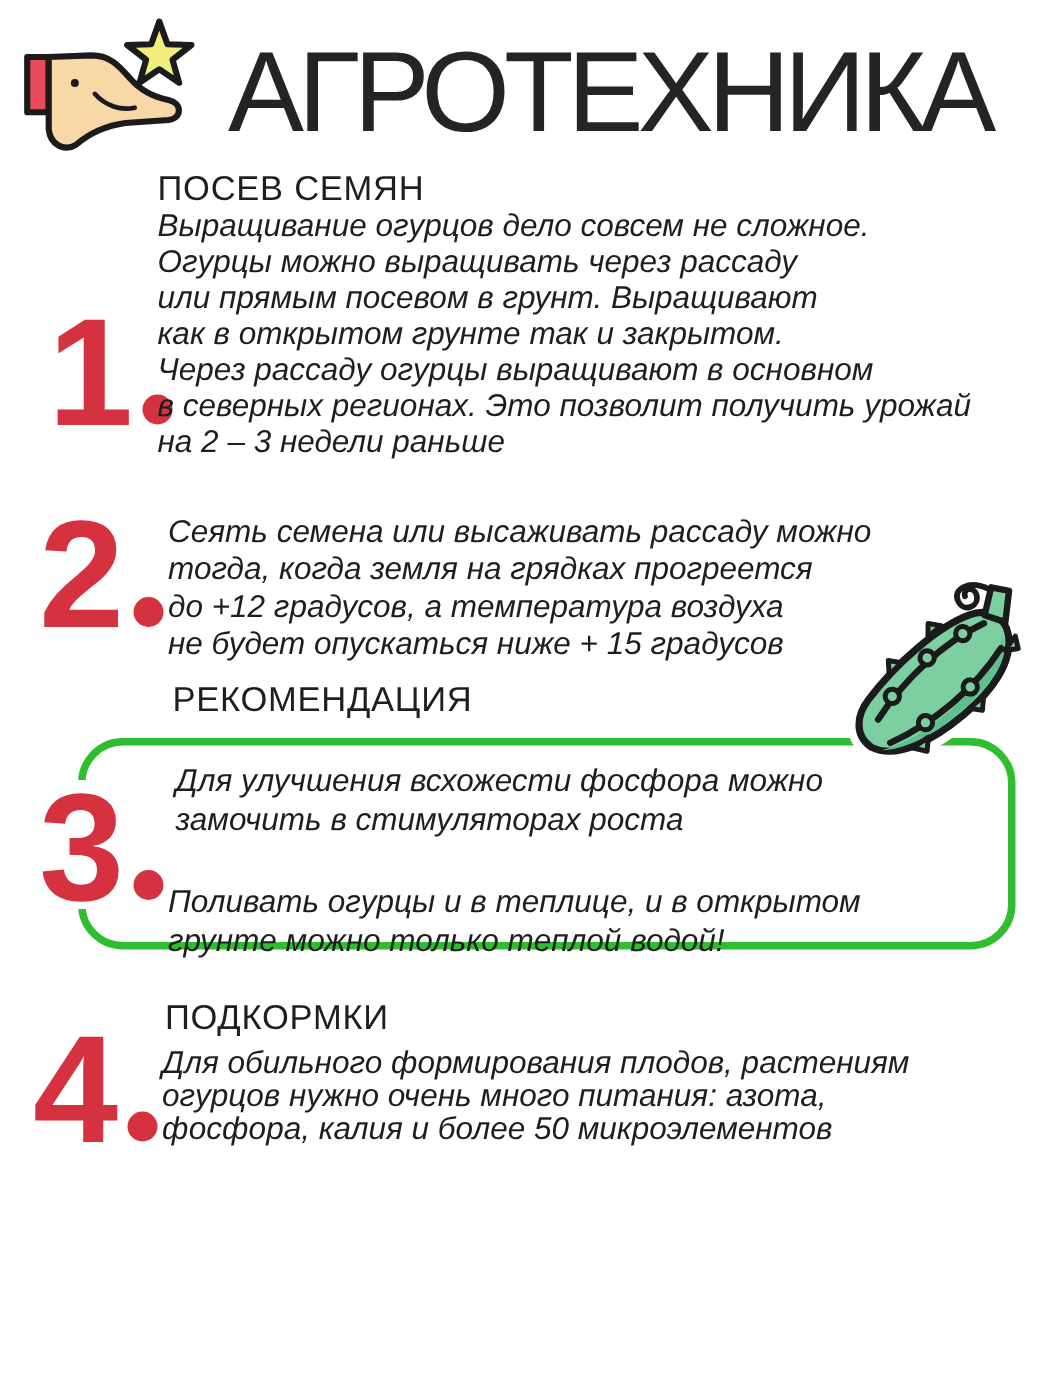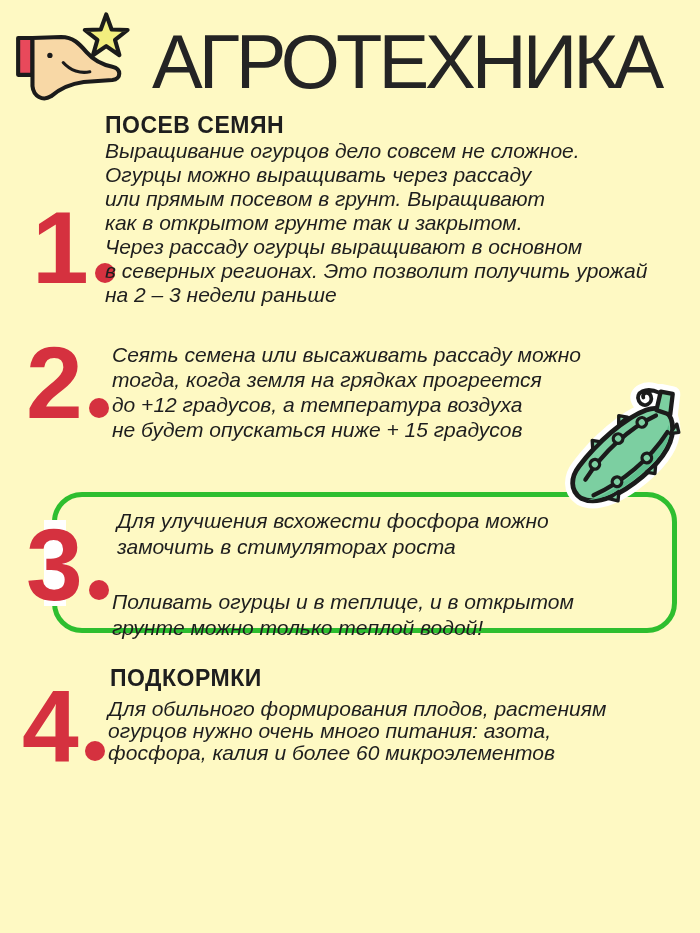--- a/index.html
+++ b/index.html
@@ -1,18 +1,18 @@
 <!DOCTYPE html>
 <html><head>
 <meta charset="utf-8">
 <style>
   html,body{margin:0;padding:0;background:#e9e9e9;}
   .page{
     position:relative;width:700px;height:933px;margin:0 auto;
-    background:#fef9c3;overflow:hidden;
+    background:#ffffff;overflow:hidden;
     font-family:"Liberation Sans","DejaVu Sans",sans-serif;
     color:#1e1e1e;
   }
   
   .hand-star-svg{position:absolute;left:12px;top:6px;width:128px;height:108px;z-index:4;}
   .title{
     position:absolute;left:152px;top:24px;margin:0;
     font-size:76px;line-height:1;font-weight:500;letter-spacing:-4px;
     color:#242424;white-space:pre;z-index:4;
   }
@@ -26,21 +26,21 @@
     display:inline-block;width:20px;height:20px;border-radius:50%;
     background:#d5313f;margin-left:8px;
   }
   .n1{left:32px;top:197px;}
   .n2{left:26px;top:332px;}
   .n3{left:26px;top:514px;}
   .n4{left:22px;top:675px;}
   
   .heading{
     position:absolute;margin:0;z-index:4;
-    font-size:23px;line-height:26px;font-weight:700;letter-spacing:0.5px;
+    font-size:23px;line-height:26px;font-weight:400;letter-spacing:0.5px;
     color:#1e1e1e;white-space:pre;
   }
   .h1{left:105px;top:112px;}
   .hrec{left:115px;top:453px;}
   .h4{left:110px;top:665px;text-align:center;}
   .body-text{
     position:absolute;margin:0;z-index:4;
     font-size:21px;color:#1e1e1e;white-space:pre;font-style:italic;
   }
   .p1{left:105px;top:139px;line-height:24px;}
@@ -84,20 +84,21 @@
 Через рассаду огурцы выращивают в основном
 в северных регионах. Это позволит получить урожай
 на 2 – 3 недели раньше</p>
 
   <div class="num n2"><span>2</span><span class="dot"></span></div>
   <p class="body-text p2">Сеять семена или высаживать рассаду можно
 тогда, когда земля на грядках прогреется
 до +12 градусов, а температура воздуха
 не будет опускаться ниже + 15 градусов</p>
 
+  <p class="heading hrec">РЕКОМЕНДАЦИЯ</p>
   <div class="green-box"></div>
   <div class="num-halo"></div>
   <div class="num n3"><span>3</span><span class="dot"></span></div>
   <p class="body-text p3a">Для улучшения всхожести фосфора можно
 замочить в стимуляторах роста</p>
   <p class="body-text p3b">Поливать огурцы и в теплице, и в открытом
 грунте можно только теплой водой!</p>
 
   <svg class="cucumber-svg" viewBox="0 0 170 150" aria-hidden="true">
     <g transform="rotate(-40 85 75)">
@@ -133,15 +134,15 @@
         <circle cx="62" cy="91" r="5"></circle>
         <circle cx="102" cy="92" r="5"></circle>
       </g>
     </g>
   </svg>
 
   <p class="heading h4">ПОДКОРМКИ</p>
   <div class="num n4"><span>4</span><span class="dot"></span></div>
   <p class="body-text p4">Для обильного формирования плодов, растениям
 огурцов нужно очень много питания: азота,
-фосфора, калия и более 60 микроэлементов</p>
+фосфора, калия и более 50 микроэлементов</p>
 
 </div>
 
 </body></html>

